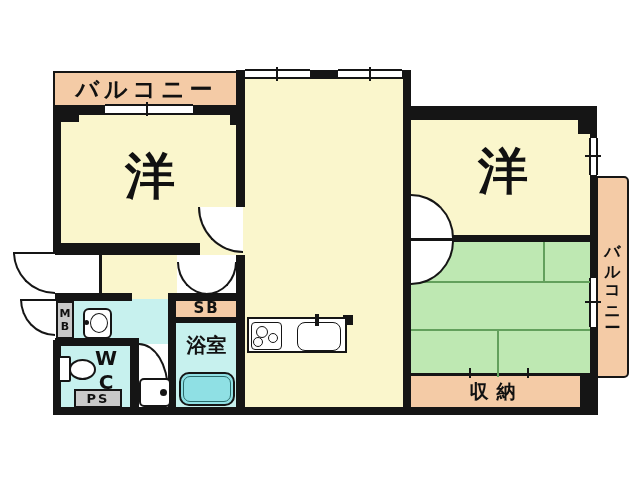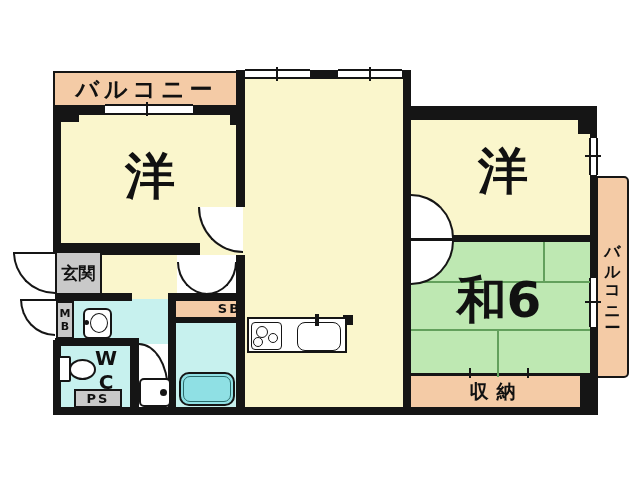--- a/index.html
+++ b/index.html
@@ -105,23 +105,20 @@
 
   <div class="door bl blade-top" style="left:13px;top:252px;width:42px;height:42px;"></div>
   <div class="door bl blade-top" style="left:20px;top:299px;width:35px;height:37px;"></div>
   <div class="door bl" style="left:198px;top:207px;width:45px;height:46px;"></div>
   <div class="door bl" style="left:177px;top:262px;width:31px;height:33px;"></div>
   <div class="door br" style="left:206px;top:262px;width:31px;height:33px;"></div>
   <div class="door tr" style="left:411px;top:194px;width:43px;height:44px;"></div>
   <div class="door br" style="left:411px;top:241px;width:43px;height:44px;"></div>
   <div class="door tr" style="left:139px;top:343px;width:30px;height:48px;"></div>
 
-  <div class="box" style="left:55px;top:251px;width:47px;height:44px;background:var(--gray);">
-    <span class="lbl" style="position:static;font-size:17px;">玄関</span>
-  </div>
   <div class="box" style="left:56px;top:301px;width:18px;height:38px;background:var(--gray);border-width:2px;">
     <span class="lbl vert" style="position:static;font-size:11px;">MB</span>
   </div>
   <div class="box" style="left:74px;top:389px;width:48px;height:19px;background:var(--gray);border-width:2px;">
     <span class="lbl" style="position:static;font-size:13px;letter-spacing:2px;">PS</span>
   </div>
 
   <div class="icon" style="left:58px;top:356px;width:13px;height:26px;border-radius:2px;"></div>
   <div class="icon round" style="left:69px;top:359px;width:27px;height:21px;"></div>
   <div class="icon" style="left:83px;top:308px;width:29px;height:31px;border-radius:6px;border-width:2.5px;"></div>
@@ -134,18 +131,18 @@
   <div class="icon" style="left:247px;top:317px;width:100px;height:36px;"></div>
   <div class="icon" style="left:251px;top:322px;width:31px;height:28px;border-radius:4px;border-width:1.5px;"></div>
   <div class="icon round" style="left:256px;top:326px;width:12px;height:12px;border-width:1.5px;"></div>
   <div class="icon round" style="left:268px;top:333px;width:10px;height:10px;border-width:1.5px;"></div>
   <div class="icon round" style="left:253px;top:337px;width:10px;height:10px;border-width:1.5px;"></div>
   <div class="icon" style="left:297px;top:322px;width:44px;height:29px;border-radius:8px;border-width:1.5px;"></div>
   <div class="tick" style="left:315px;top:314px;width:4px;height:12px;"></div>
 
   <div class="lbl" style="left:100px;top:147px;width:100px;height:58px;font-size:50px;">洋</div>
   <div class="lbl" style="left:453px;top:142px;width:100px;height:58px;font-size:50px;">洋</div>
-  <div class="lbl" style="left:418px;top:270px;width:162px;height:60px;font-size:50px;">和6</div>
   <div class="lbl" style="left:411px;top:378px;width:171px;height:26px;font-size:19px;letter-spacing:8px;text-align:right;">収納</div>
-  <div class="lbl" style="left:176px;top:300px;width:61px;height:17px;font-size:13px;letter-spacing:2px;padding-left:23px;">SB</div>
+  <div class="lbl" style="left:176px;top:300px;width:61px;height:17px;font-size:15px;letter-spacing:2px;">SB</div>
+  <div class="lbl" style="left:176px;top:331px;width:61px;height:28px;font-size:20px;">浴室</div>
   <div class="lbl vert" style="left:92px;top:345px;width:28px;height:50px;font-size:20px;">WC</div>
 
 </div>
 
 </body></html>

